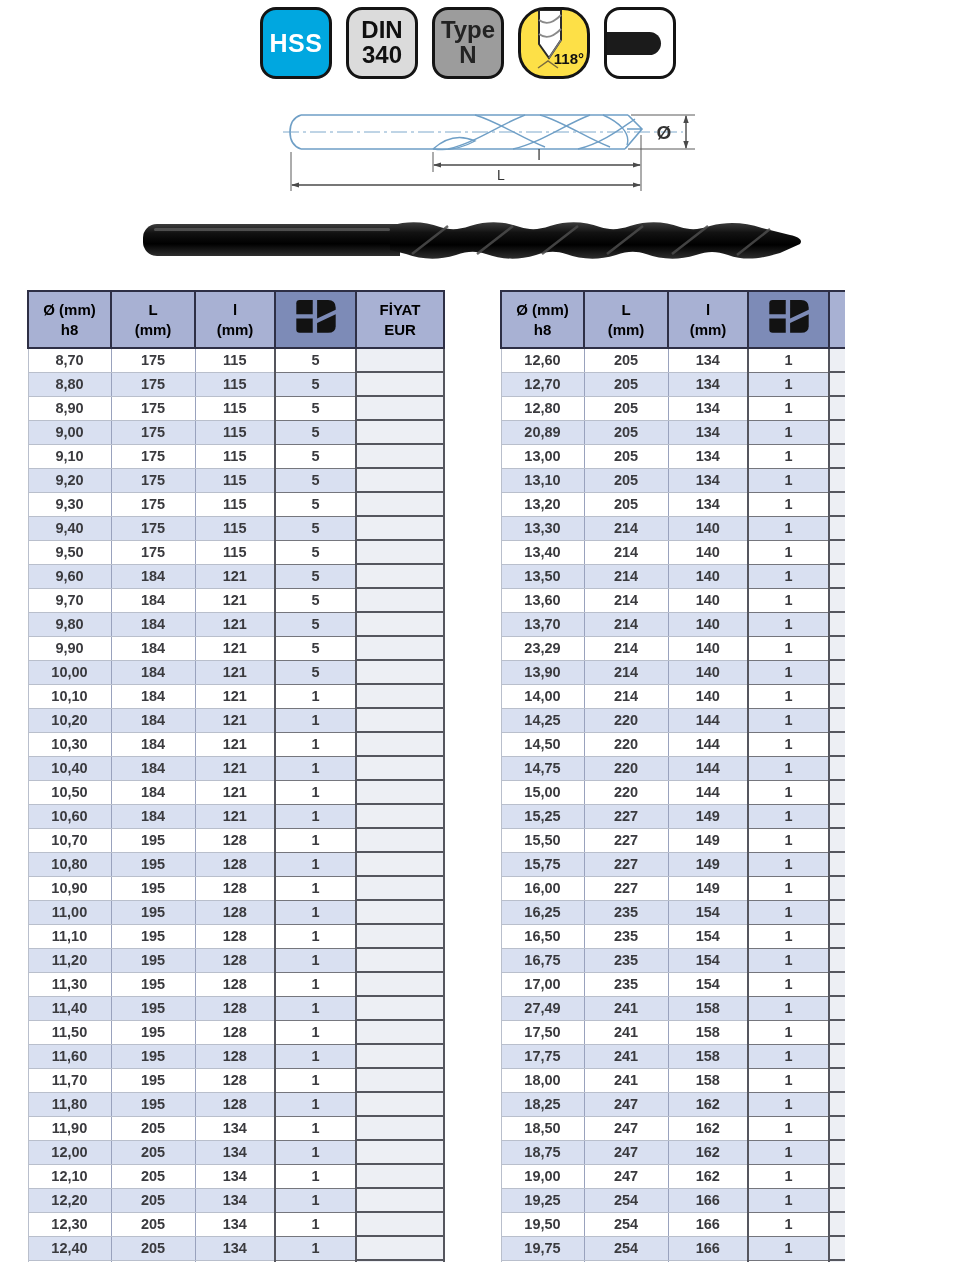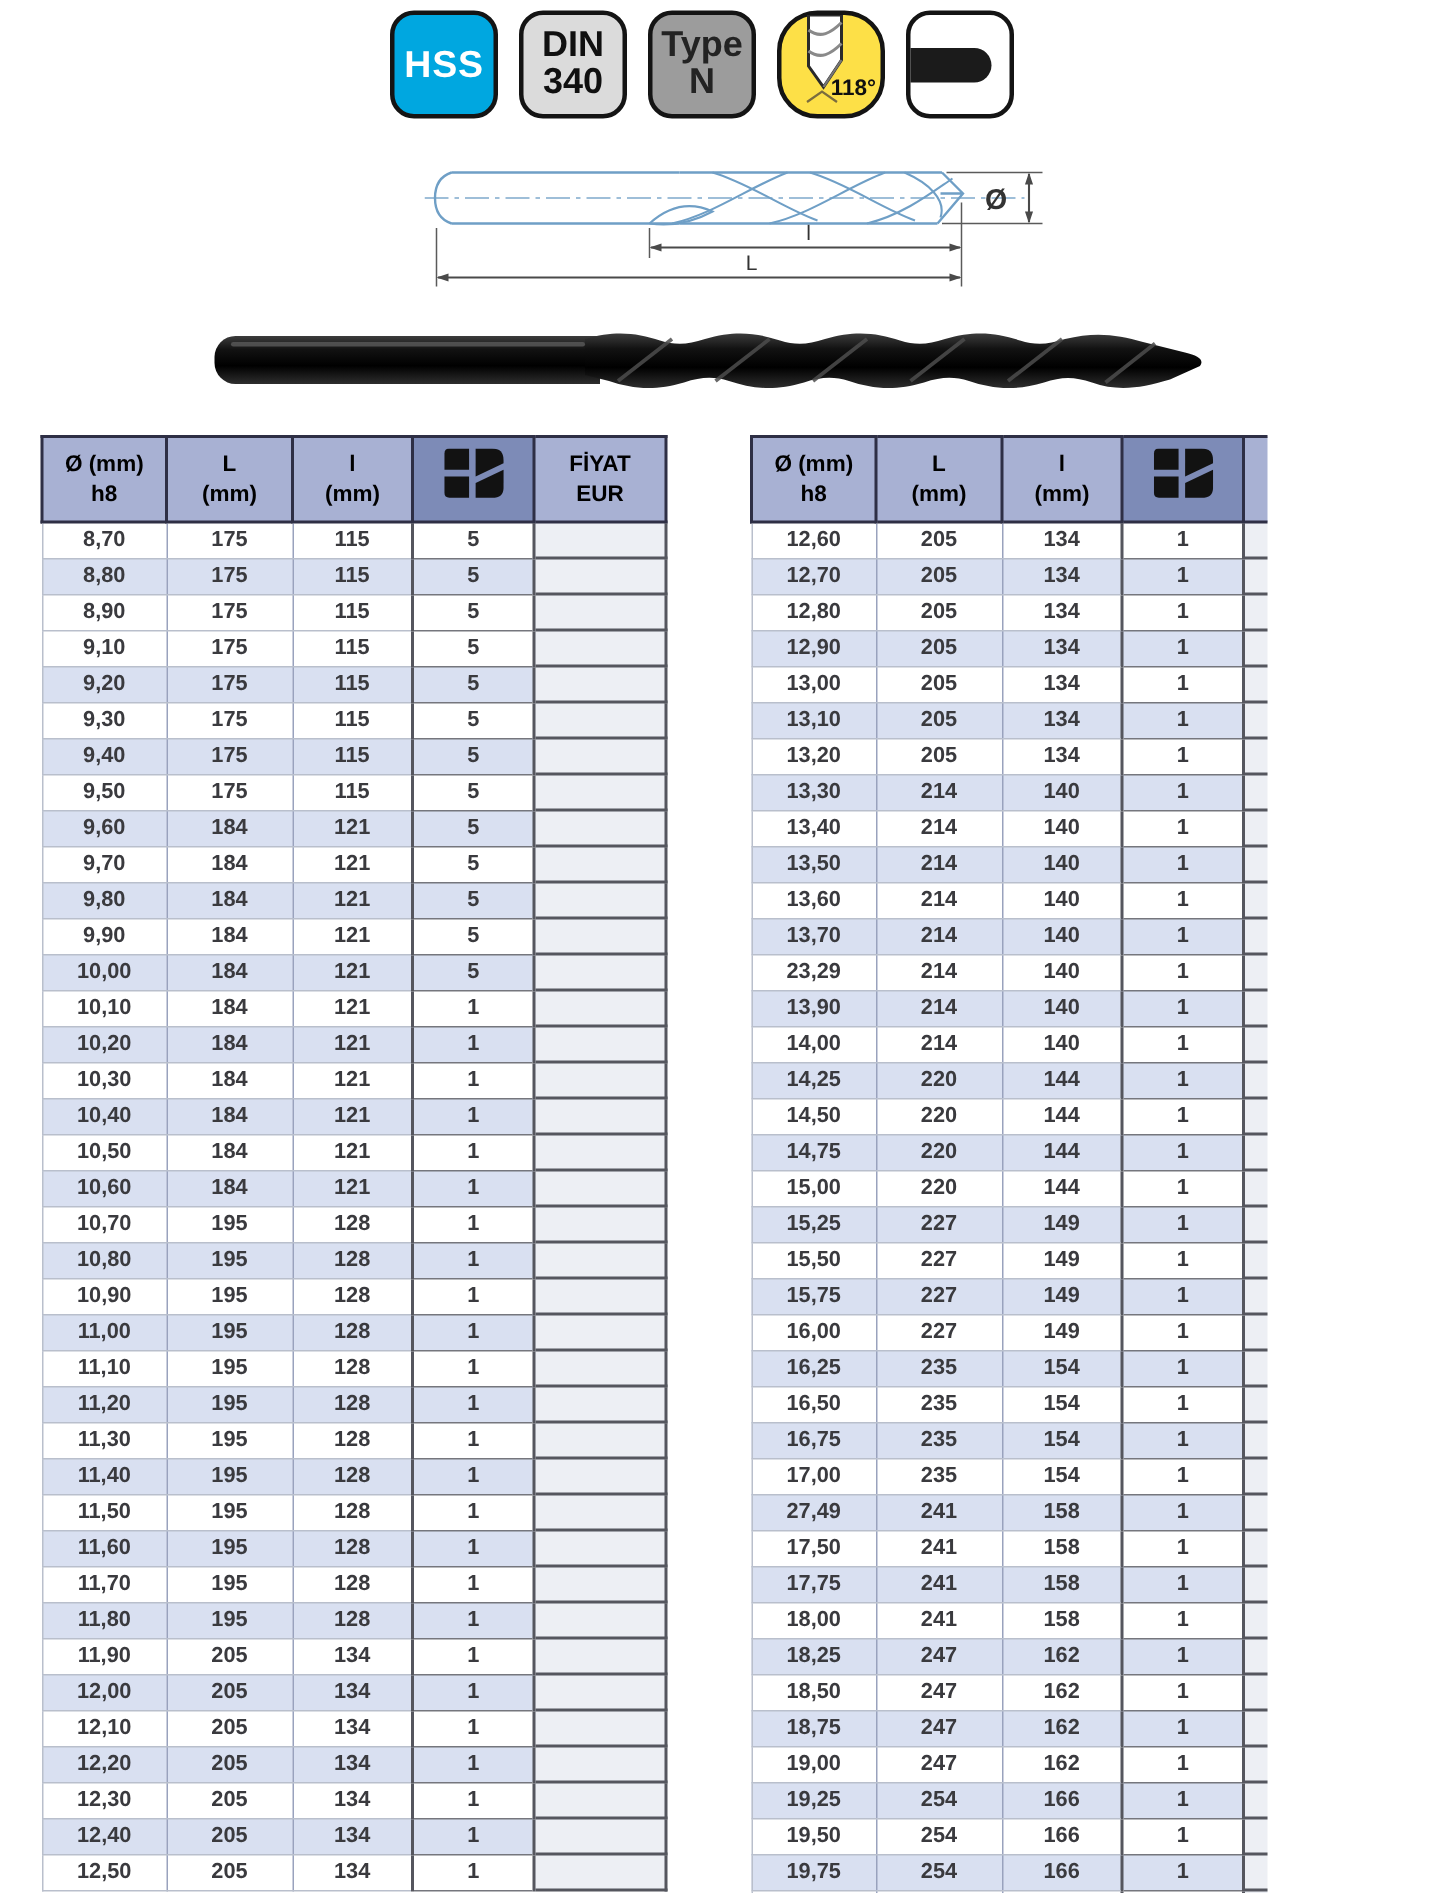--- a/index.html
+++ b/index.html
@@ -188,20 +188,27 @@
           <td class="c3">5</td>
           <td class="c4"></td>
         </tr>
         <tr>
           <td class="c0">8,90</td>
           <td class="c1">175</td>
           <td class="c2">115</td>
           <td class="c3">5</td>
           <td class="c4"></td>
         </tr>
+        <tr class="alt">
+          <td class="c0">9,00</td>
+          <td class="c1">175</td>
+          <td class="c2">115</td>
+          <td class="c3">5</td>
+          <td class="c4"></td>
+        </tr>
         <tr>
           <td class="c0">9,10</td>
           <td class="c1">175</td>
           <td class="c2">115</td>
           <td class="c3">5</td>
           <td class="c4"></td>
         </tr>
         <tr class="alt">
           <td class="c0">9,20</td>
           <td class="c1">175</td>
@@ -494,21 +501,21 @@
           <td class="c4"></td>
         </tr>
         <tr>
           <td class="c0">12,80</td>
           <td class="c1">205</td>
           <td class="c2">134</td>
           <td class="c3">1</td>
           <td class="c4"></td>
         </tr>
         <tr class="alt">
-          <td class="c0">12,90</td>
+          <td class="c0">20,89</td>
           <td class="c1">205</td>
           <td class="c2">134</td>
           <td class="c3">1</td>
           <td class="c4"></td>
         </tr>
         <tr>
           <td class="c0">13,00</td>
           <td class="c1">205</td>
           <td class="c2">134</td>
           <td class="c3">1</td>

